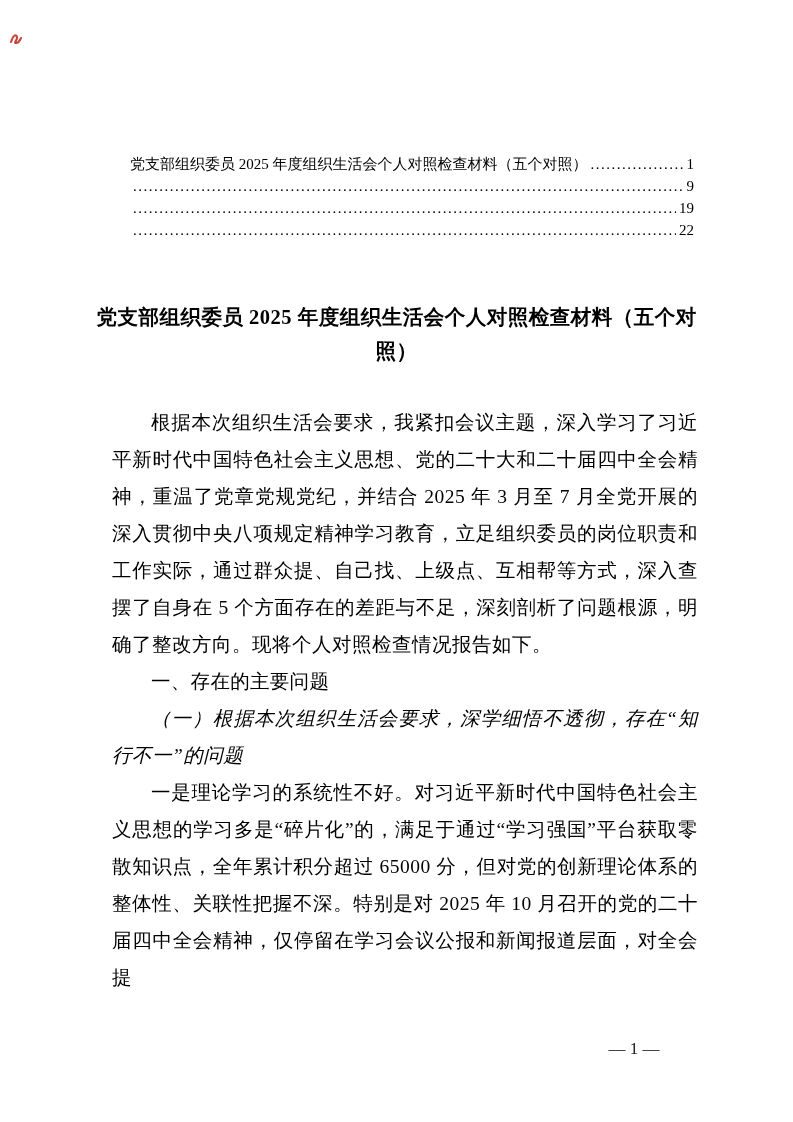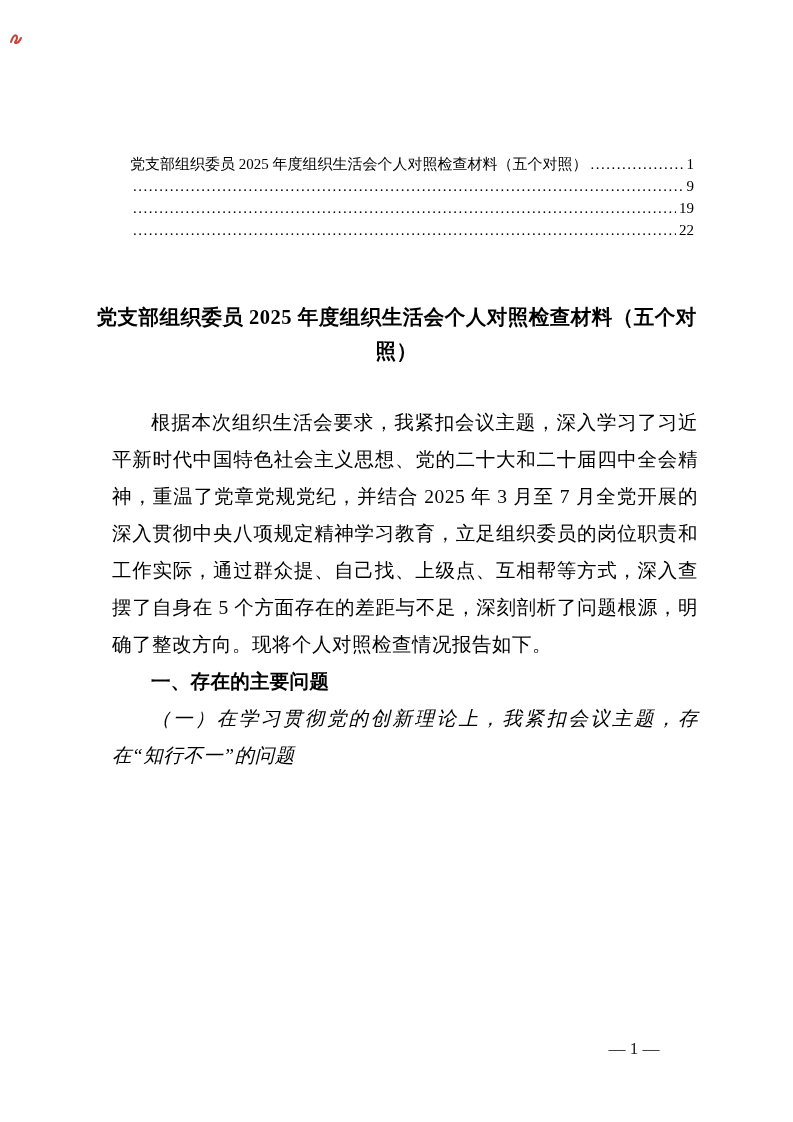--- a/index.html
+++ b/index.html
@@ -52,21 +52,21 @@
     top: 404px; left: 104px; width: 586px;
     font-size: 19.5px;
     line-height: 37px;
     text-align: justify;
     letter-spacing: 0.5px;
     margin-left: 8px;
   }
   .doc-body p { margin: 0; text-indent: 2em; }
   .section-heading {
     font-family: "Liberation Sans", sans-serif;
-    font-weight: bold;
+    font-weight: normal;
     letter-spacing: 0.3px;
   }
   .sub-heading { font-style: italic; }
 
   
   .page-footer {
     position: absolute;
     top: 1037px; left: 559px; width: 150px;
     text-align: center;
     font-size: 17px;
@@ -101,18 +101,19 @@
       <span class="toc-leader toc-leader-dots">................................................................................................................................................................</span>
       <span class="toc-page">22</span>
     </div>
   </div>
 
   <div class="doc-title">党支部组织委员 2025 年度组织生活会个人对照检查材料（五个对照）</div>
 
   <div class="doc-body">
     <p>根据本次组织生活会要求，我紧扣会议主题，深入学习了习近平新时代中国特色社会主义思想、党的二十大和二十届四中全会精神，重温了党章党规党纪，并结合 2025 年 3 月至 7 月全党开展的深入贯彻中央八项规定精神学习教育，立足组织委员的岗位职责和工作实际，通过群众提、自己找、上级点、互相帮等方式，深入查摆了自身在 5 个方面存在的差距与不足，深刻剖析了问题根源，明确了整改方向。现将个人对照检查情况报告如下。</p>
     <p class="section-heading">一、存在的主要问题</p>
-    <p class="sub-heading">（一）在学习贯彻党的创新理论上，我紧扣会议主题，存在“知行不一”的问题</p>
+    <p class="sub-heading">（一）根据本次组织生活会要求，深学细悟不透彻，存在“知行不一”的问题</p>
+    <p>一是理论学习的系统性不好。对习近平新时代中国特色社会主义思想的学习多是“碎片化”的，满足于通过“学习强国”平台获取零散知识点，全年累计积分超过 65000 分，但对党的创新理论体系的整体性、关联性把握不深。特别是对 2025 年 10 月召开的党的二十届四中全会精神，仅停留在学习会议公报和新闻报道层面，对全会提</p>
   </div>
 
   <div class="page-footer">— 1 —</div>
 
 </div>
 
 </body></html>

